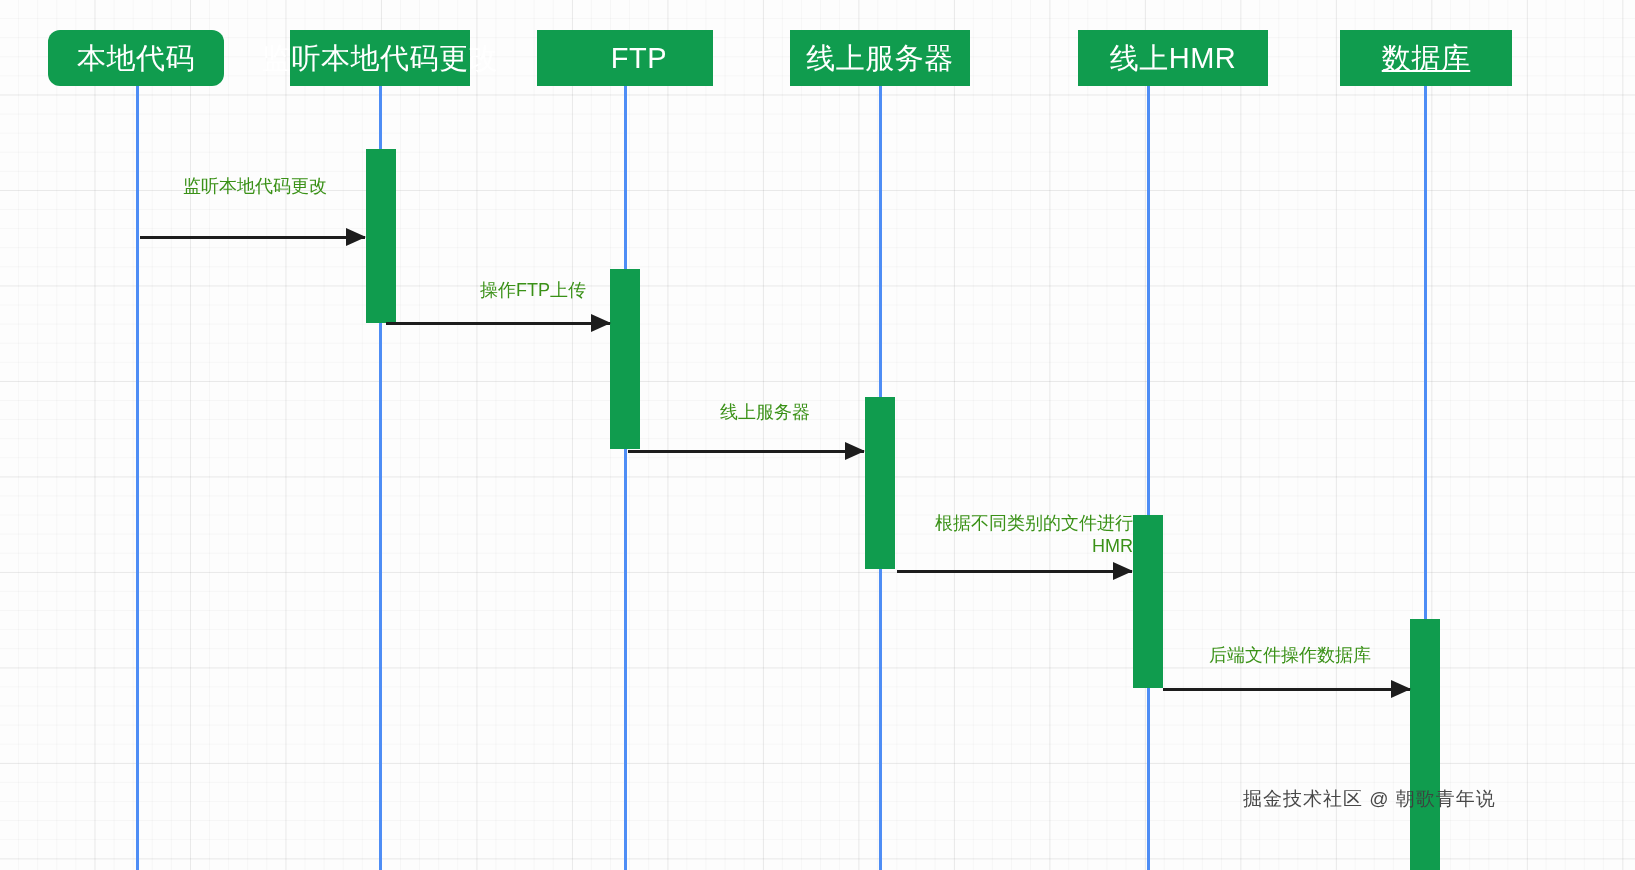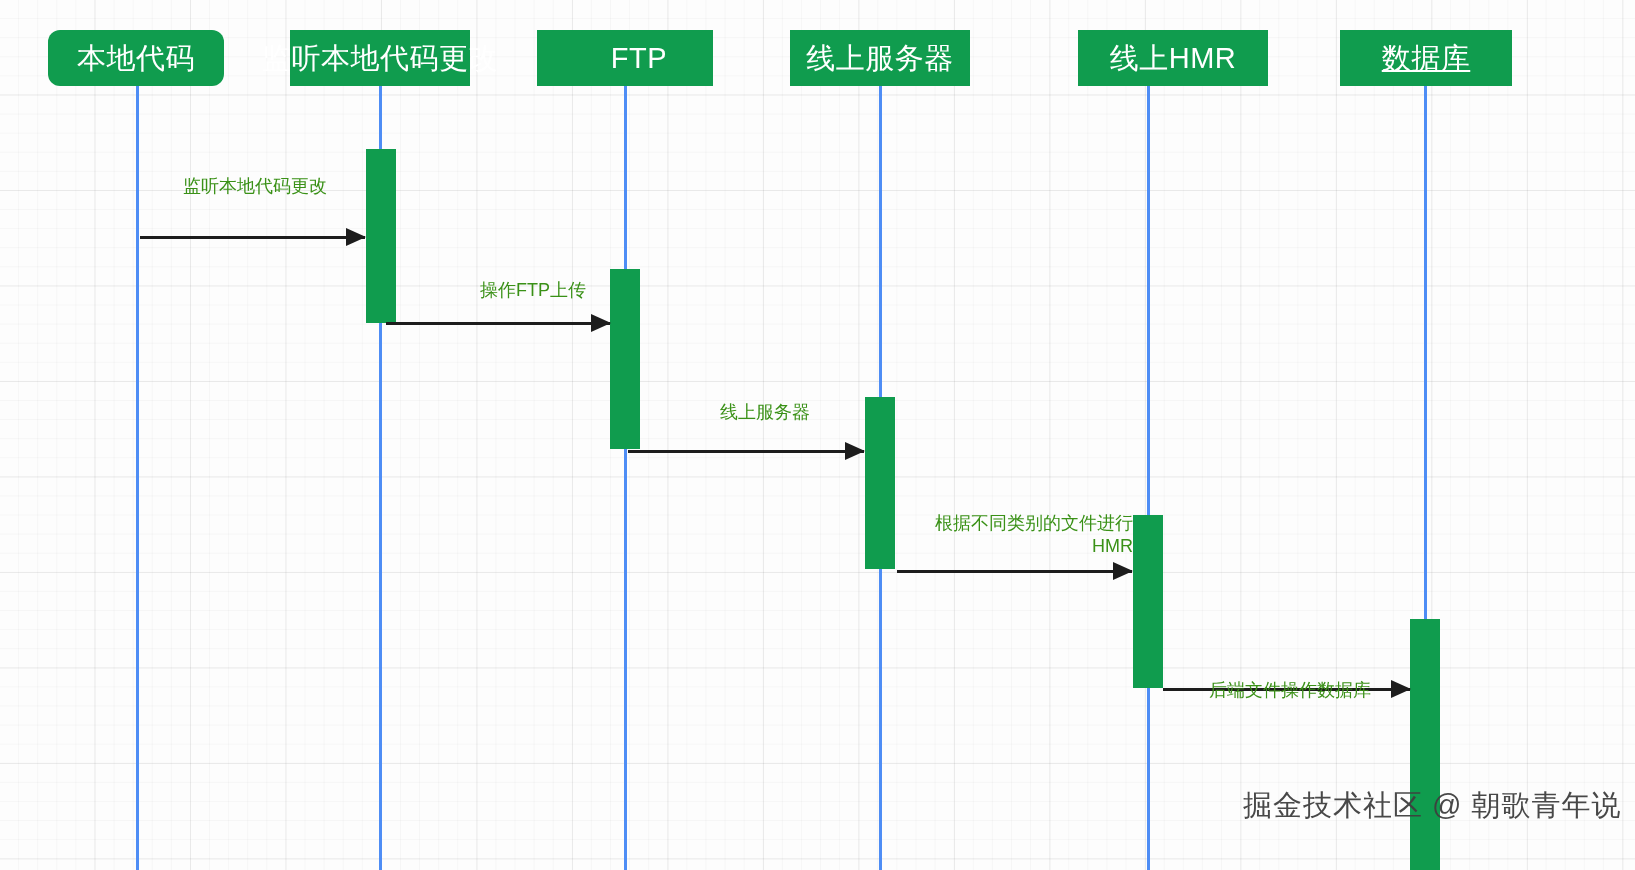--- a/index.html
+++ b/index.html
@@ -65,21 +65,21 @@
     position:absolute;
     color:#3a9117;
     font-size:18px;
     line-height:1.28;
     text-align:center;
     white-space:pre-line;
   }
   .watermark{
     position:absolute;
     color:#3f3f3f;
-    font-size:29px;
+    font-size:19px;
     letter-spacing:1px;
     opacity:0.95;
     white-space:nowrap;
   }
 </style>
 </head>
 <body>
 
 <div id="canvas">
 
@@ -131,17 +131,17 @@
   <div class="msg-label" style="left:670px;top:401px;width:190px;">线上服务器</div>
 
   <div class="msg" style="left:897px;top:570px;width:235px;">
     <span class="head"></span>
   </div>
   <div class="msg-label" style="left:901px;top:512px;width:232px;text-align:right;">根据不同类别的文件进行HMR</div>
 
   <div class="msg" style="left:1163px;top:688px;width:247px;">
     <span class="head"></span>
   </div>
-  <div class="msg-label" style="left:1185px;top:644px;width:210px;margin-top:35px;">后端文件操作数据库</div>
+  <div class="msg-label" style="left:1185px;top:644px;width:210px;">后端文件操作数据库</div>
 
   <div class="watermark" style="left:1243px;top:786px;">掘金技术社区 @ 朝歌青年说</div>
 
 </div>
 
 </body></html>

